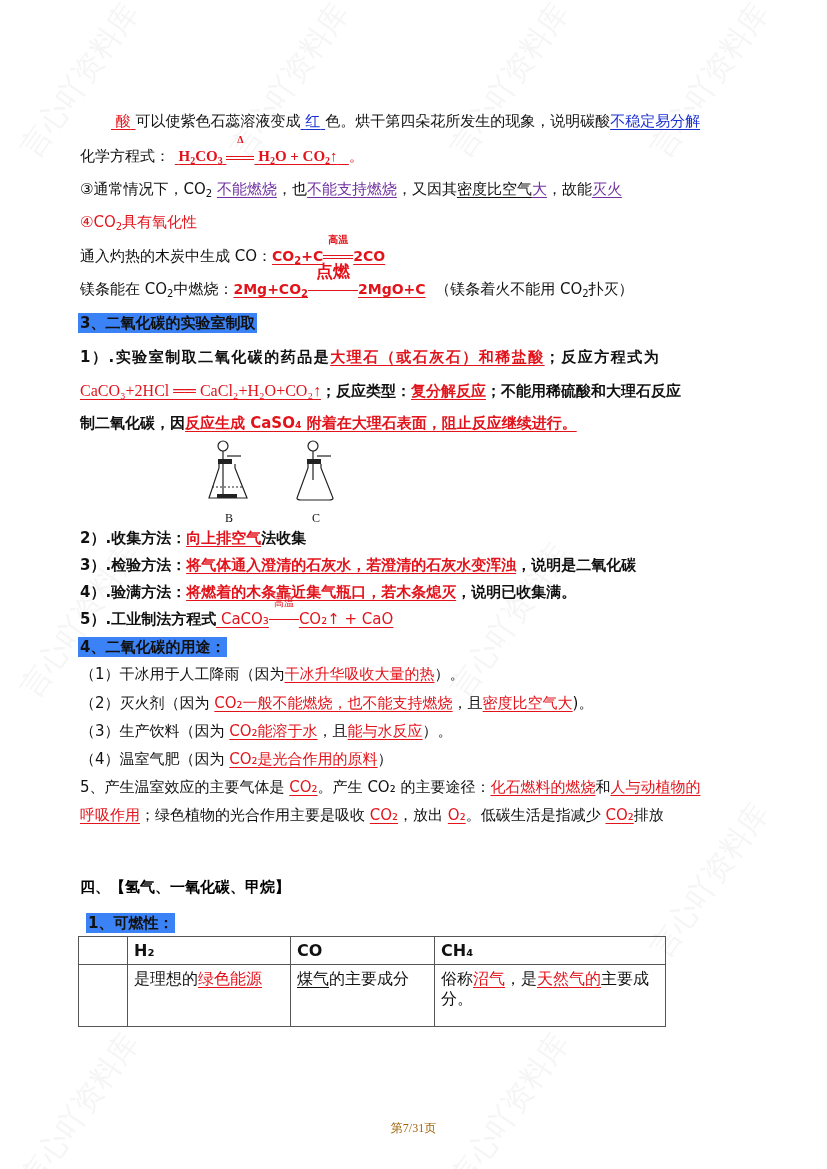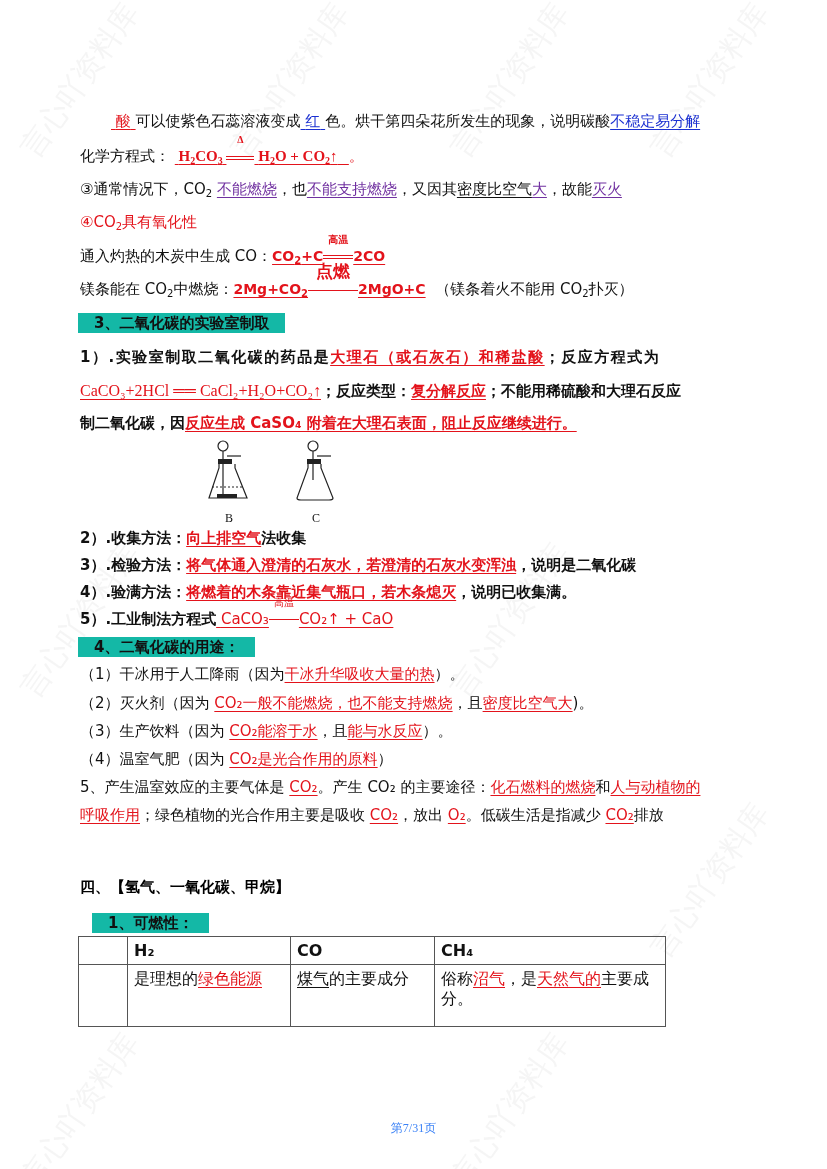--- a/index.html
+++ b/index.html
@@ -8,30 +8,30 @@
     font-family: "DejaVu Sans", "Liberation Sans", sans-serif; color: #111; font-size: 15px;
   }
   .wm { position: absolute; color: rgba(200,200,200,0.18); font-size: 30px; transform: rotate(-55deg); white-space: nowrap; pointer-events: none; }
   .line { position: absolute; left: 80px; white-space: nowrap; line-height: 22px; }
   .serif { font-family: "Liberation Serif", "DejaVu Serif", serif; }
   .red { color: #e3131b; }
   .blue { color: #1a2fd1; }
   .purple { color: #7030a0; }
   .u { text-decoration: underline; text-underline-offset: 3px; }
   .b { font-weight: bold; }
-  .hl { background: #14b8a6; font-weight: bold; padding: 1px 16px; }
+  .hl { background: #3b82f6; font-weight: bold; padding: 1px 2px; }
   .sec { color: #000000; font-weight: bold; }
   sub { font-size: 10px; vertical-align: -3px; line-height: 0; }
   .cond { display: inline-block; position: relative; text-align: center; min-width: 30px; }
   .cond .top { position: absolute; left: 0; right: 0; top: -10px; font-size: 10px; line-height: 10px; }
   .cond .eq { display: inline-block; border-top: 1.5px solid currentColor; border-bottom: 1.5px solid currentColor; height: 2px; width: 100%; vertical-align: middle; }
   .flask { position: absolute; }
   table.t { position: absolute; left: 78px; top: 936px; border-collapse: collapse; font-size: 16px; }
   table.t td { border: 1px solid #555; vertical-align: top; padding: 4px 6px; }
-  .footer { position: absolute; top: 1120px; left: 0; width: 827px; text-align: center; font-size: 12px; color: #3b82f6; }
+  .footer { position: absolute; top: 1120px; left: 0; width: 827px; text-align: center; font-size: 12px; color: #a16207; }
 </style>
 </head>
 <body>
 
 <div class="wm" style="left:-10px;top:60px;">言心吖资料库</div>
 <div class="wm" style="left:200px;top:60px;">言心吖资料库</div>
 <div class="wm" style="left:420px;top:60px;">言心吖资料库</div>
 <div class="wm" style="left:620px;top:60px;">言心吖资料库</div>
 <div class="wm" style="left:-10px;top:600px;">言心吖资料库</div>
 <div class="wm" style="left:420px;top:600px;">言心吖资料库</div>
@@ -128,21 +128,21 @@
 </div>
 
 <div class="line" style="top:776px;">
   <span>5、产生温室效应的主要气体是 </span><span class="red u">CO₂</span><span>。产生 CO₂ 的主要途径：</span><span class="red u">化石燃料的燃烧</span><span>和</span><span class="red u">人与动植物的</span>
 </div>
 <div class="line" style="top:804px;">
   <span class="red u">呼吸作用</span><span>；绿色植物的光合作用主要是吸收 </span><span class="red u">CO₂</span><span>，放出 </span><span class="red u">O₂</span><span>。低碳生活是指减少 </span><span class="red u">CO₂</span><span>排放</span>
 </div>
 
 <div class="line sec" style="top:876px;">四、【氢气、一氧化碳、甲烷】</div>
-<div class="line" style="top:912px;left:92px;">
+<div class="line" style="top:912px;left:86px;">
   <span class="hl">1、可燃性：</span>
 </div>
 
 <table class="t">
   <tbody>
       <tr>
     <td style="width:36px;"></td>
     <td style="width:150px;font-weight:bold;">H₂</td>
     <td style="width:131px;font-weight:bold;">CO</td>
     <td style="width:218px;font-weight:bold;">CH₄</td>

